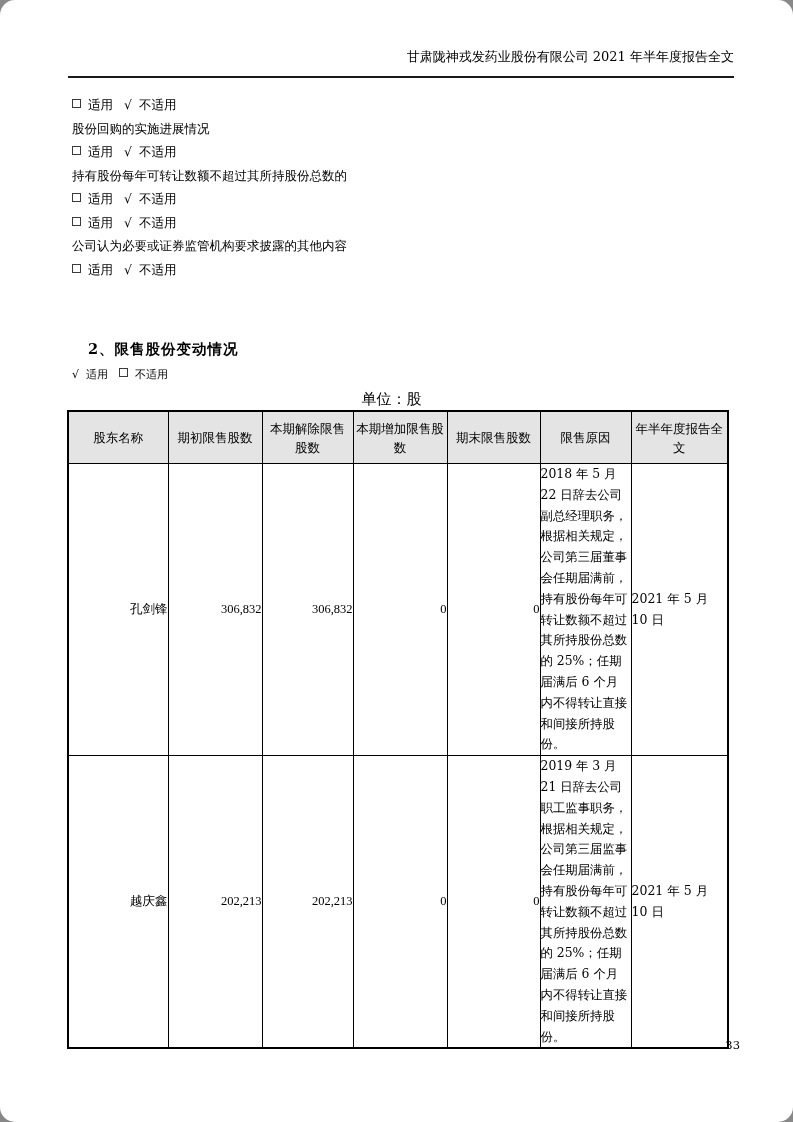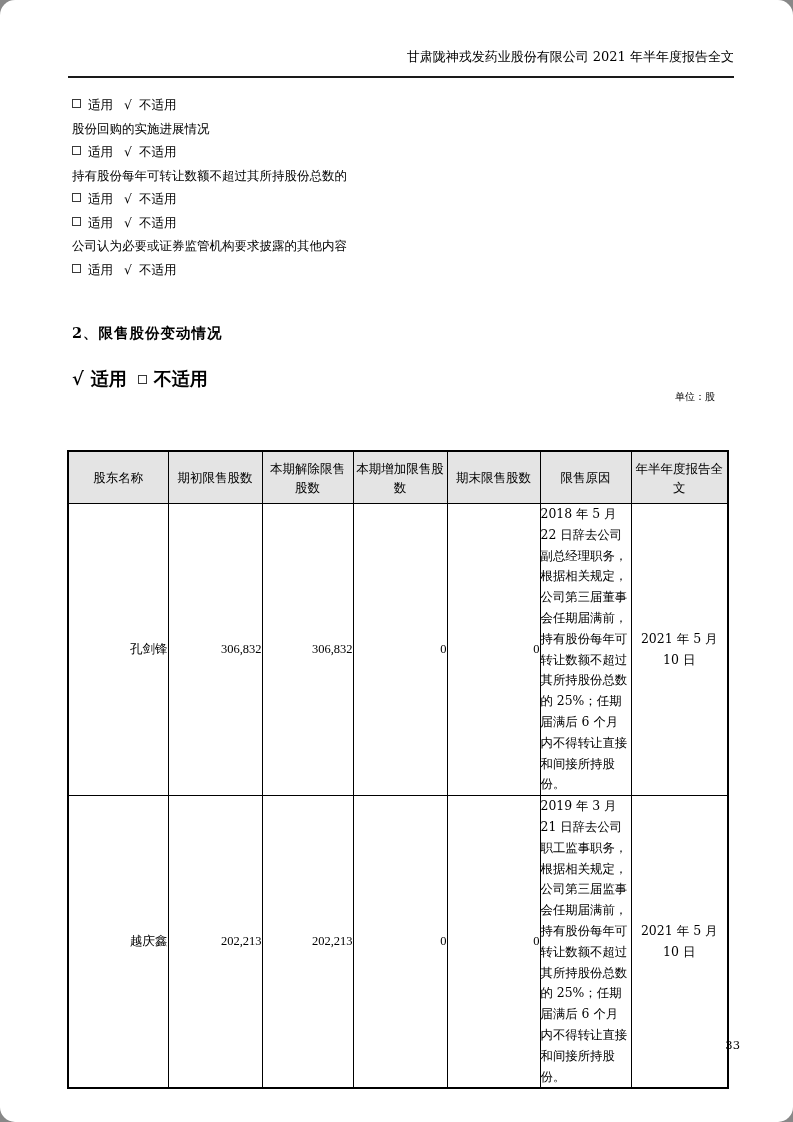--- a/index.html
+++ b/index.html
@@ -35,39 +35,38 @@
     margin-right:7px;
     vertical-align:baseline;
     position:relative;top:-1px;
   }
   .lbl-apply{margin-right:11px;}
   .mark{margin-right:7px;}
   
   .sec-heading{
     position:absolute;top:324px;left:72px;
     font-size:14.5px;font-weight:bold;
-    margin:0;letter-spacing:1px;
+    margin:16px;letter-spacing:1px;
   }
   .check-yes{
     position:absolute;top:367px;left:72px;
-    font-size:18px;white-space:nowrap;font-weight:bold;
+    font-size:11px;white-space:nowrap;
   }
   
   .unit-line{
     position:absolute;top:390px;left:68px;right:78px;
-    text-align:right;font-size:10px;
+    text-align:center;font-size:15px;
   }
   
   .tbl-wrap{position:absolute;top:410px;left:67px;}
   table.grid{
     border-collapse:collapse;table-layout:fixed;
     width:660px;
     border:2px solid #000;
     font-size:12.5px;
-    margin-top:40px;
   }
   table.grid th,table.grid td{
     border:1px solid #000;
     vertical-align:middle;
     padding:0;
     overflow:hidden;
   }
   table.grid th{
     background:#e4e4e4;
     font-weight:normal;
@@ -77,21 +76,21 @@
     padding:2px;
   }
   tr.data-row{height:280px;}
   td.nm{text-align:right;padding-left:4px;}
   td.num{text-align:right;padding-right:2px;font-family:Liberation Serif, serif;}
   td.rsn{
     text-align:left;padding:2px 2px 2px 3px;
     line-height:20.8px;font-size:12.4px;
   }
   td.dt{
-    text-align:center;padding-left:3px;padding-right:2px;
+    text-align:left;padding-left:3px;padding-right:2px;
     line-height:20.8px;
   }
   
   .page-num{
     position:absolute;top:1038px;right:53px;
     font-size:11.5px;
   }
 </style>
 </head>
 <body>

